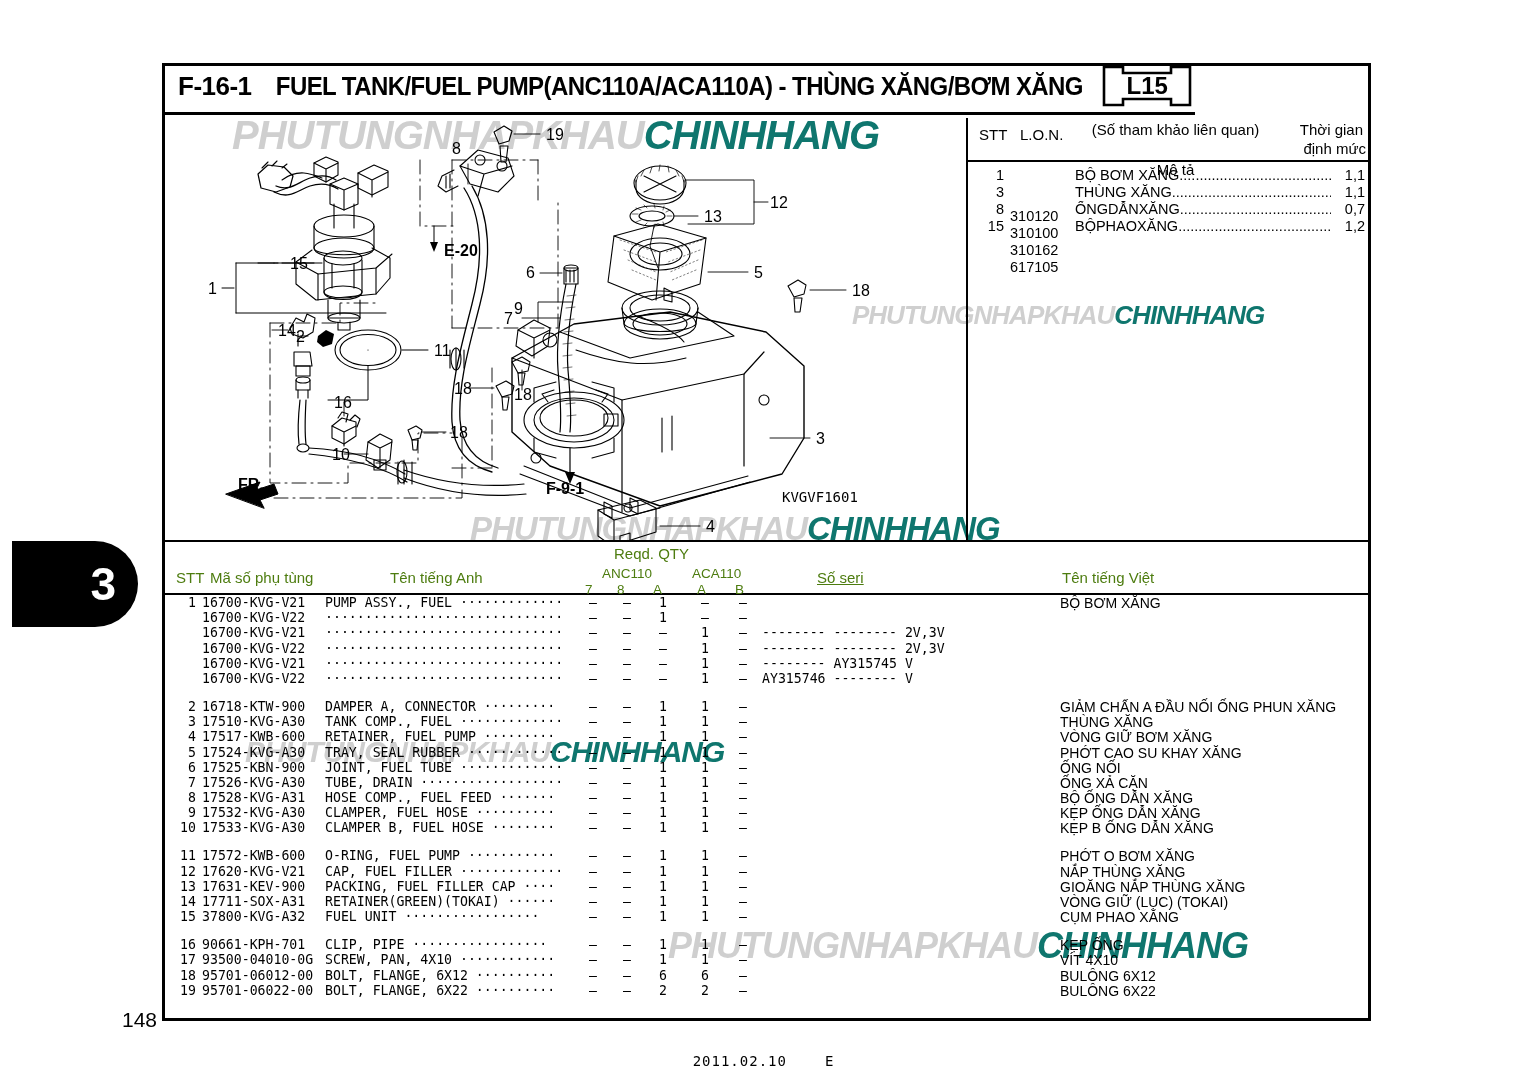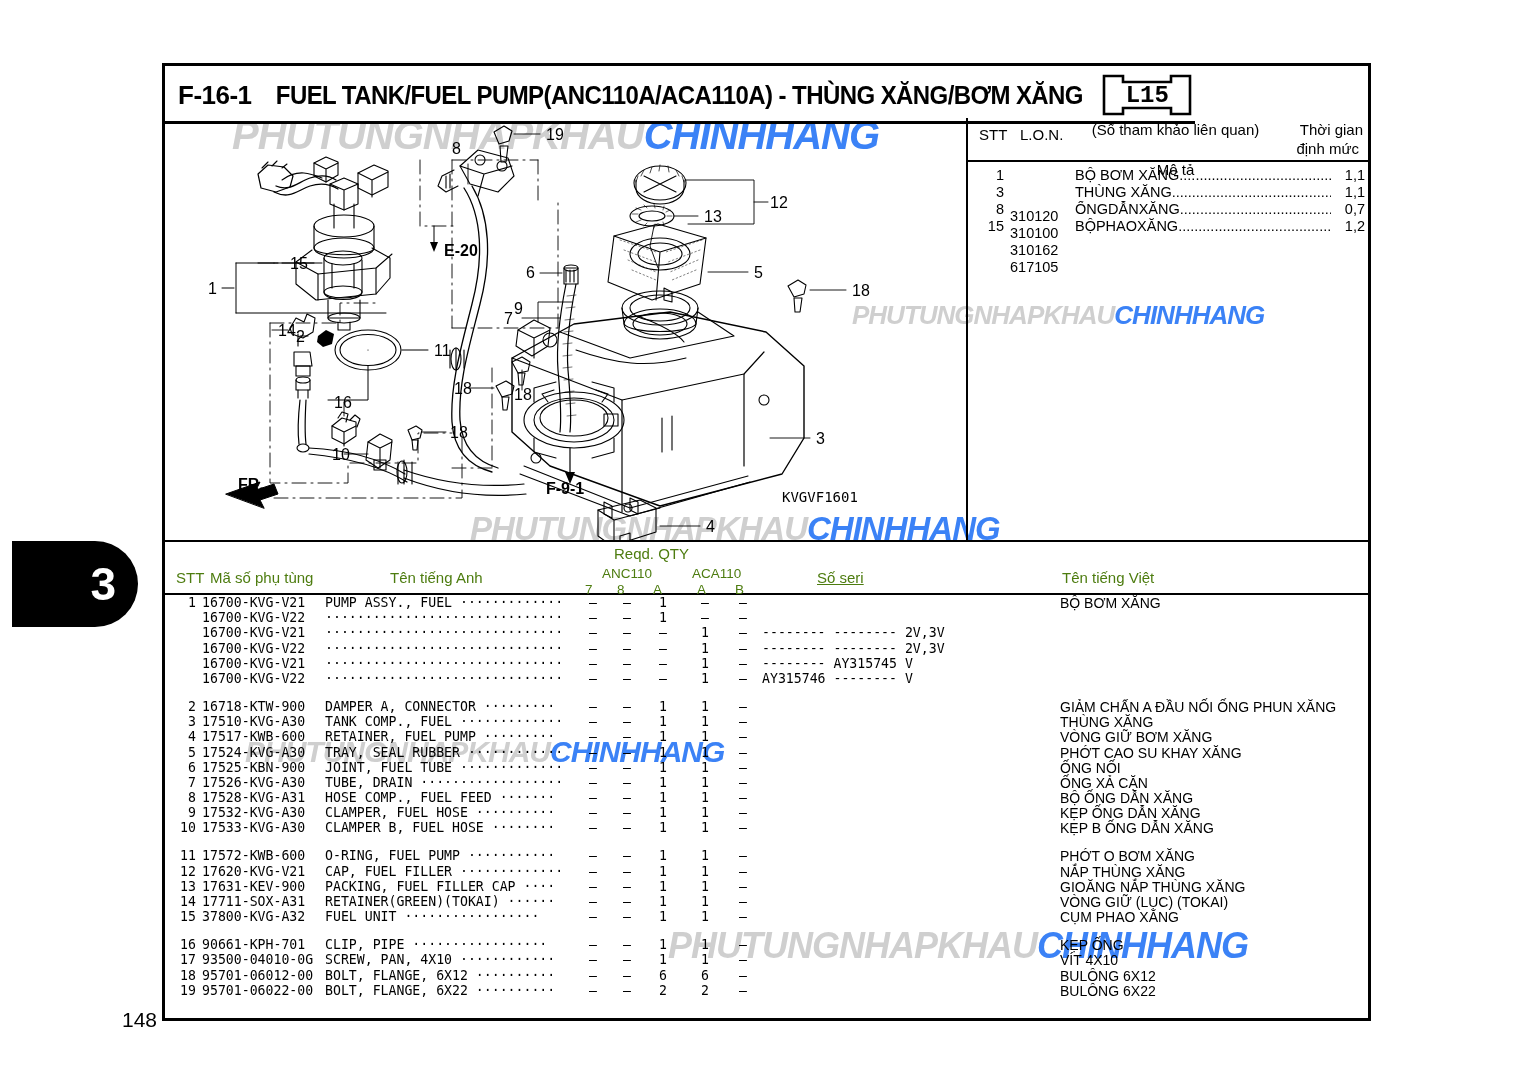--- a/index.html
+++ b/index.html
@@ -13,37 +13,37 @@
 
   
   .frame-outer {
     position: absolute; left: 162px; top: 63px;
     width: 1209px; height: 958px;
     border: 3px solid #000;
   }
 
   
   .titlebar {
-    position: absolute; left: 162px; top: 69px;
+    position: absolute; left: 162px; top: 60px;
     width: 1033px; height: 55px;
     border-bottom: 3px solid #000;
     display: flex; align-items: center;
   }
   .title-code {
     font-size: 26px; font-weight: bold; letter-spacing: -0.5px;
     margin-left: 16px; width: 110px; color:#000;
   }
   .title-main {
     flex: 1; text-align: center;
     font-size: 25px; font-weight: bold; letter-spacing: -0.6px;
     color: #000; white-space: nowrap;
     transform: scaleX(0.96); transform-origin: center;
   }
   .badge-wrap { width: 130px; display:flex; justify-content:center; align-items:center; }
-  .badge-l15 { position: relative; width: 92px; height: 44px; font-family: Liberation Mono, monospace; }
+  .badge-l15 { position: relative; width: 92px; height: 44px; }
   .badge-l15 svg { position:absolute; left:0; top:0; }
   .badge-l15 span {
     position: absolute; left: 0; top: 0; width: 92px; height: 44px;
     display: flex; align-items: center; justify-content: center;
     font-size: 24px; font-weight: bold; letter-spacing: 0px; color:#000;
   }
 
   
   .diagram-area {
     position: absolute; left: 162px; top: 118px;
@@ -61,21 +61,21 @@
   }
   .lon-head {
     position: relative; height: 44px;
     border-bottom: 2px solid #000;
   }
   .lon-stt { position:absolute; left: 11px; top: 8px; font-size: 15px; }
   .lon-lon { position:absolute; left: 52px; top: 8px; font-size: 15px; }
   .lon-desc1 { position:absolute; left: 100px; top: 3px; width: 215px; text-align:center; font-size: 15px; }
   .lon-desc2 { position:absolute; left: 100px; top: 22px; width: 215px; text-align:center; font-size: 15px; margin-top: 21px; }
   .lon-time1 { position:absolute; right: 8px; top: 3px; font-size: 15px; }
-  .lon-time2 { position:absolute; right: 12px; top: 22px; font-size: 15px; text-align:right; }
+  .lon-time2 { position:absolute; right: 5px; top: 22px; font-size: 15px; text-align:right; }
   .lon-rows { padding-top: 5px; }
   .lon-row { position: relative; height: 17px; font-size: 14.5px; }
   .lon-row .c-stt { position:absolute; left: 0; width: 36px; text-align:right; }
   .lon-row .c-num { position:absolute; left: 42px; margin-top: 41px; }
   .lon-row .c-desc { position:absolute; left: 107px; right: 40px; overflow:hidden; white-space:nowrap; }
   .lon-row .c-qty { position:absolute; right: 6px; text-align:right; }
 
   
   .parts-head {
     position: absolute; left: 162px; top: 540px;
@@ -151,21 +151,21 @@
 
   
   .wm {
     position: absolute;
     font-family: "Liberation Sans", sans-serif;
     font-style: italic; font-weight: bold;
     white-space: nowrap; pointer-events: none;
     letter-spacing: -1px;
   }
   .wm .g { color: #cfcfcf; }
-  .wm .r { color: #3b82f6; }
+  .wm .r { color: #0f766e; }
   .wm1 { left: 232px; top: 113px; font-size: 40px; }
   .wm2 { left: 852px; top: 300px; font-size: 26px; }
   .wm3 { left: 470px; top: 510px; font-size: 33px; }
   .wm4 { left: 245px; top: 735px; font-size: 30px; }
   .wm5 { left: 668px; top: 925px; font-size: 36px; }
 </style>
 </head>
 <body>
 
 <div id="page">
@@ -816,14 +816,17 @@
         <span class="p-viet">BULÔNG 6X22</span>
       </div>
     </div>
 
   <div class="sec-tab">
     <span>3</span>
   </div>
 
   <div class="pagenum">148</div>
 
+  <div class="footer-date">
+    <span>2011.02.10</span><span class="rev">E</span>
+  </div>
 
 </div>
 
 </body></html>

